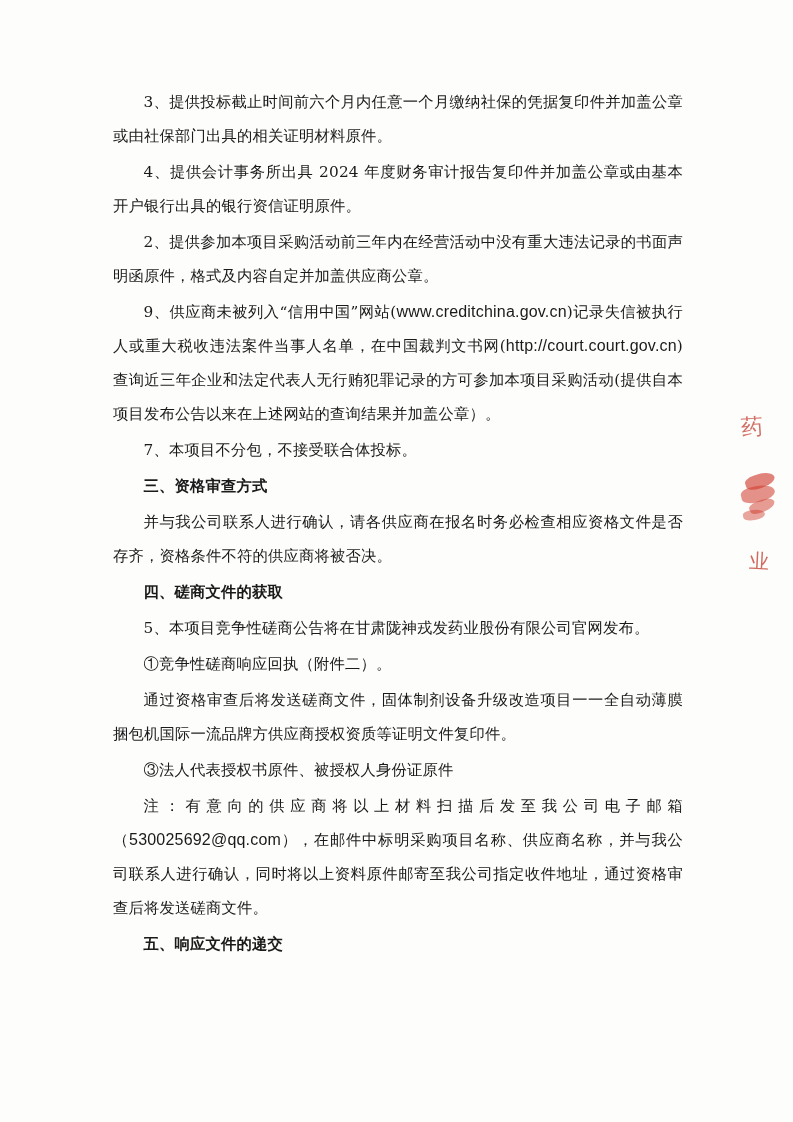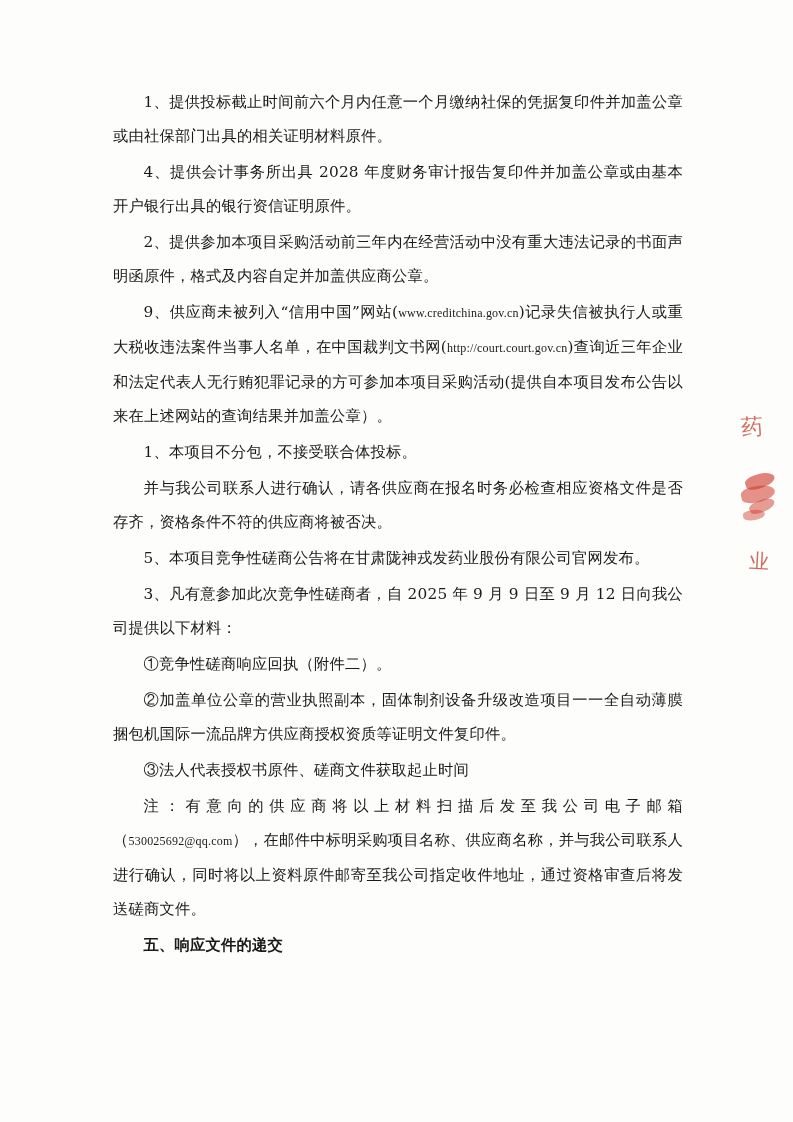--- a/index.html
+++ b/index.html
@@ -41,22 +41,22 @@
     line-height: 34px;
     text-indent: 2em;
     font-weight: bold;
     letter-spacing: 0.2px;
   }
   p.wide {
     text-align: justify;
     text-justify: inter-character;
   }
   .mono {
-    font-family: Liberation Serif, serif;
-    font-size: 12px;
+    font-family: Liberation Sans, sans-serif;
+    font-size: 16px;
   }
   
   .seal {
     position: absolute;
     right: 0;
     pointer-events: none;
   }
   .seal-top {
     top: 412px;
     right: 22px;
@@ -90,44 +90,45 @@
     border-radius: 40% 60% 55% 45%;
   }
 </style>
 </head>
 <body>
 
 <div class="page">
 
   <div class="content">
 
-    <p class="para">1、提供投标截止时间前六个月内任意一个月缴纳社保的凭据复印件并加盖公章或由社保部门出具的相关证明材料原件。</p>
+    <p class="para">3、提供投标截止时间前六个月内任意一个月缴纳社保的凭据复印件并加盖公章或由社保部门出具的相关证明材料原件。</p>
 
-    <p class="para">4、提供会计事务所出具 2028 年度财务审计报告复印件并加盖公章或由基本开户银行出具的银行资信证明原件。</p>
+    <p class="para">4、提供会计事务所出具 2024 年度财务审计报告复印件并加盖公章或由基本开户银行出具的银行资信证明原件。</p>
 
     <p class="para">2、提供参加本项目采购活动前三年内在经营活动中没有重大违法记录的书面声明函原件，格式及内容自定并加盖供应商公章。</p>
 
     <p class="para wide"><span>9、供应商未被列入“信用中国”网站(</span><span class="mono">www.creditchina.gov.cn</span><span>)记录失信被执行人或重大税收违法案件当事人名单，在中国裁判文书网(</span><span class="mono">http://court.court.gov.cn</span><span>)查询近三年企业和法定代表人无行贿犯罪记录的方可参加本项目采购活动(提供自本项目发布公告以来在上述网站的查询结果并加盖公章）。</span></p>
 
-    <p class="para">1、本项目不分包，不接受联合体投标。</p>
+    <p class="para">7、本项目不分包，不接受联合体投标。</p>
 
+    <p class="heading">三、资格审查方式</p>
 
     <p class="para">并与我公司联系人进行确认，请各供应商在报名时务必检查相应资格文件是否存齐，资格条件不符的供应商将被否决。</p>
 
+    <p class="heading">四、磋商文件的获取</p>
 
     <p class="para">5、本项目竞争性磋商公告将在甘肃陇神戎发药业股份有限公司官网发布。</p>
 
 
-    <p class="para">3、凡有意参加此次竞争性磋商者，自 2025 年 9 月 9 日至 9 月 12 日向我公司提供以下材料：</p>
 
     <p class="para">①竞争性磋商响应回执（附件二）。</p>
 
-    <p class="para">②加盖单位公章的营业执照副本，固体制剂设备升级改造项目一一全自动薄膜捆包机国际一流品牌方供应商授权资质等证明文件复印件。</p>
+    <p class="para">通过资格审查后将发送磋商文件，固体制剂设备升级改造项目一一全自动薄膜捆包机国际一流品牌方供应商授权资质等证明文件复印件。</p>
 
-    <p class="para">③法人代表授权书原件、磋商文件获取起止时间</p>
+    <p class="para">③法人代表授权书原件、被授权人身份证原件</p>
 
     <p class="para wide"><span>注：有意向的供应商将以上材料扫描后发至我公司电子邮箱（</span><span class="mono">530025692@qq.com</span><span>），在邮件中标明采购项目名称、供应商名称，并与我公司联系人进行确认，同时将以上资料原件邮寄至我公司指定收件地址，通过资格审查后将发送磋商文件。</span></p>
 
     <p class="heading">五、响应文件的递交</p>
 
   </div>
 
   <div class="seal seal-top">药</div>
 
   <div class="seal seal-mid">

